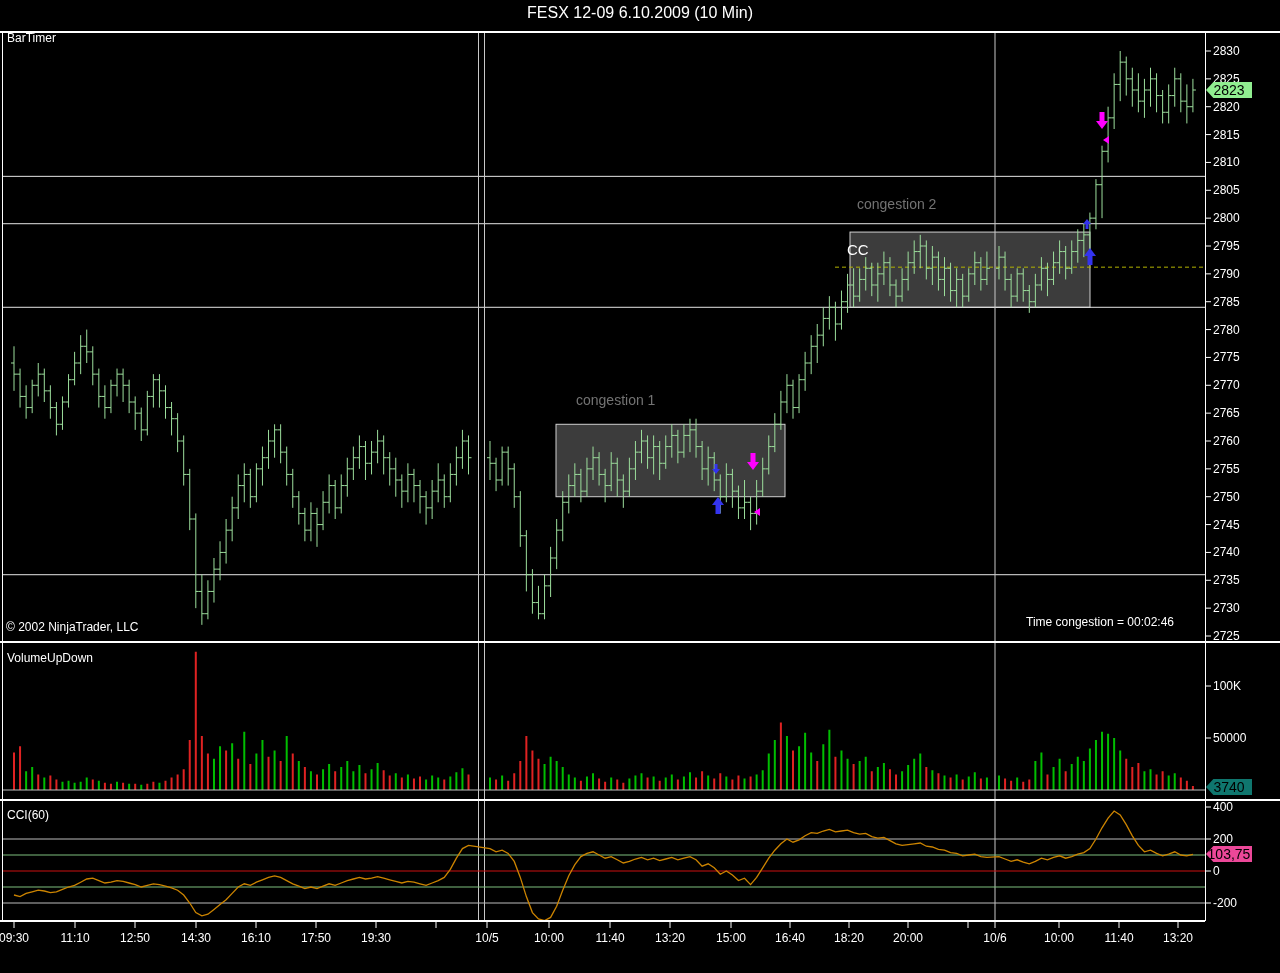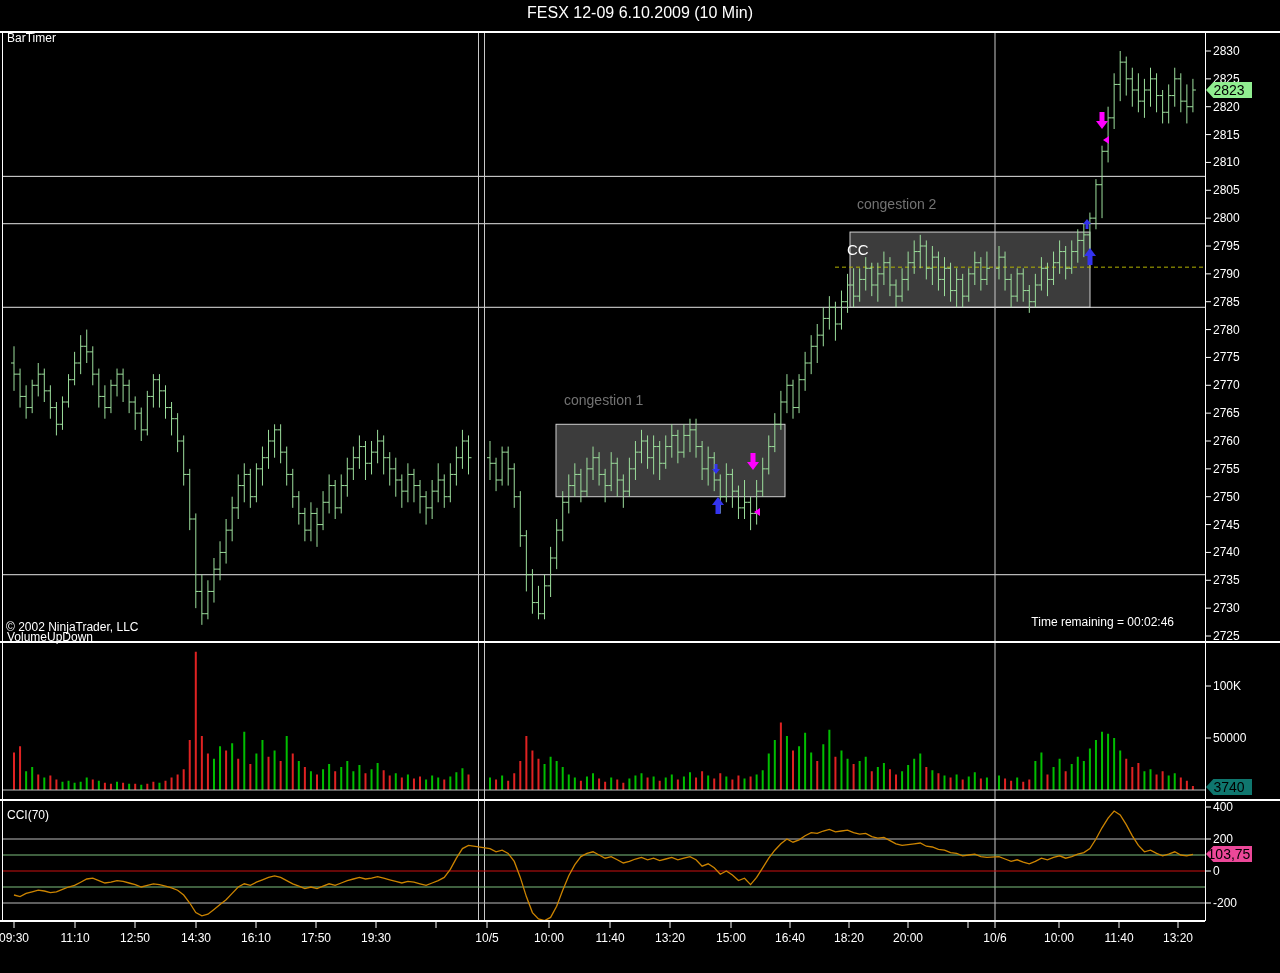--- a/index.html
+++ b/index.html
@@ -167,23 +167,23 @@
         <text x="1119" y="942" fill="#FFFFFF" font-size="12" text-anchor="middle">11:40</text>
         <line x1="1178" y1="922" x2="1178" y2="928" stroke="#FFFFFF" stroke-width="1"></line>
         <text x="1178" y="942" fill="#FFFFFF" font-size="12" text-anchor="middle">13:20</text>
         <line x1="436" y1="922" x2="436" y2="928" stroke="#FFFFFF" stroke-width="1"></line>
         <line x1="968" y1="922" x2="968" y2="928" stroke="#FFFFFF" stroke-width="1"></line>
       </g>
     </svg>
 
   <div class="lbl" style="left:7px;top:31px;">BarTimer</div>
   <div class="lbl" style="left:6px;top:620px;">© 2002 NinjaTrader, LLC</div>
-  <div class="lbl" style="right:106px;top:615px;">Time remaining = 00:02:46</div>
-  <div class="cong" style="left:564px;top:392px;">congestion 1</div>
+  <div class="lbl" style="right:106px;top:615px;">Time congestion = 00:02:46</div>
+  <div class="cong" style="left:576px;top:392px;">congestion 1</div>
   <div class="cong" style="left:857px;top:196px;">congestion 2</div>
   <div class="cc" style="left:806px;top:241px;margin-left:41px;">CC</div>
-  <div class="lbl" style="left:7px;top:630px;">VolumeUpDown</div>
-  <div class="lbl" style="left:7px;top:808px;">CCI(70)</div>
+  <div class="lbl" style="left:7px;top:651px;">VolumeUpDown</div>
+  <div class="lbl" style="left:7px;top:808px;">CCI(60)</div>
 
   <div class="tag" style="top:82px;background:#90EE90;">2823</div>
   <div class="tag" style="top:779px;background:#0f766e;">3740</div>
   <div class="tag" style="top:846px;background:#ec4899;">103,75</div>
 </div>
 
 </body></html>

